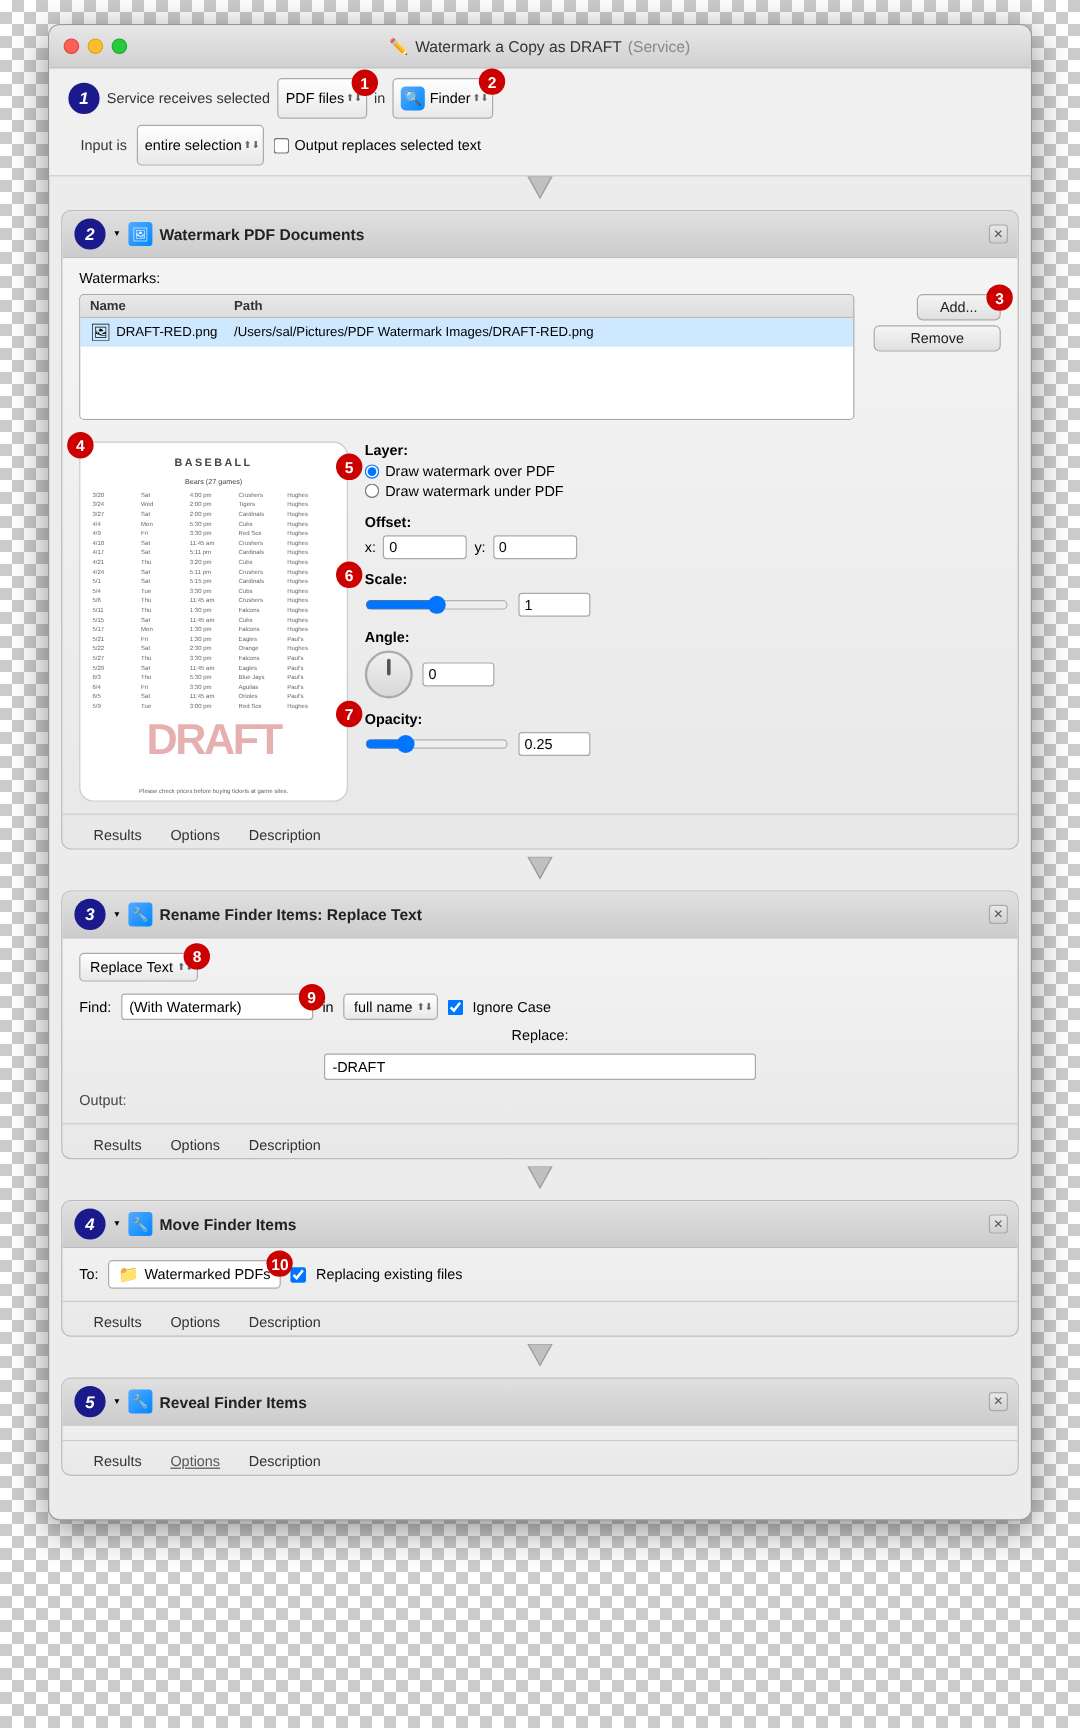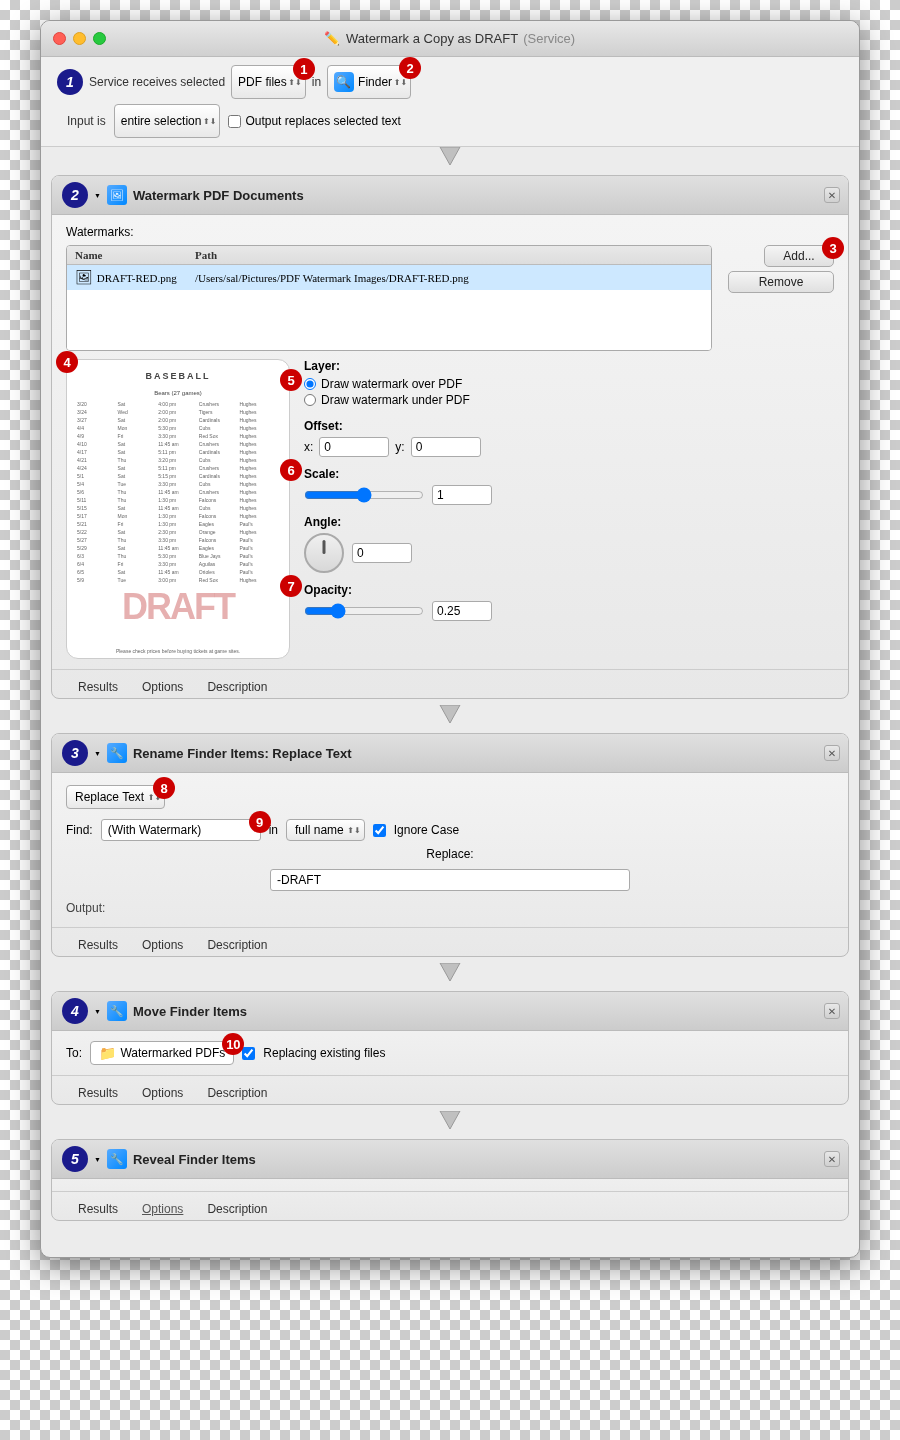--- a/index.html
+++ b/index.html
@@ -96,21 +96,21 @@
       font-size: 10px; color: #555; cursor: pointer;
     }
     .action-body { padding: 10px 14px; }
     
     .watermark-label { font-size: 12px; margin-bottom: 6px; }
     .watermark-table {
       border: 1px solid #aaa;
       background: #fff;
       border-radius: 4px;
       overflow: hidden;
-      font-family: Liberation Serif, serif;
+      margin-bottom: 10px;
     }
     .watermark-table-header {
       display: flex;
       background: linear-gradient(to bottom, #e8e8e8, #ddd);
       border-bottom: 1px solid #bbb;
       padding: 3px 8px;
     }
     .watermark-table-header span { font-size: 11px; font-weight: bold; color: #333; }
     .watermark-table-header .col-name { width: 120px; }
     .watermark-table-header .col-path { flex: 1; }

